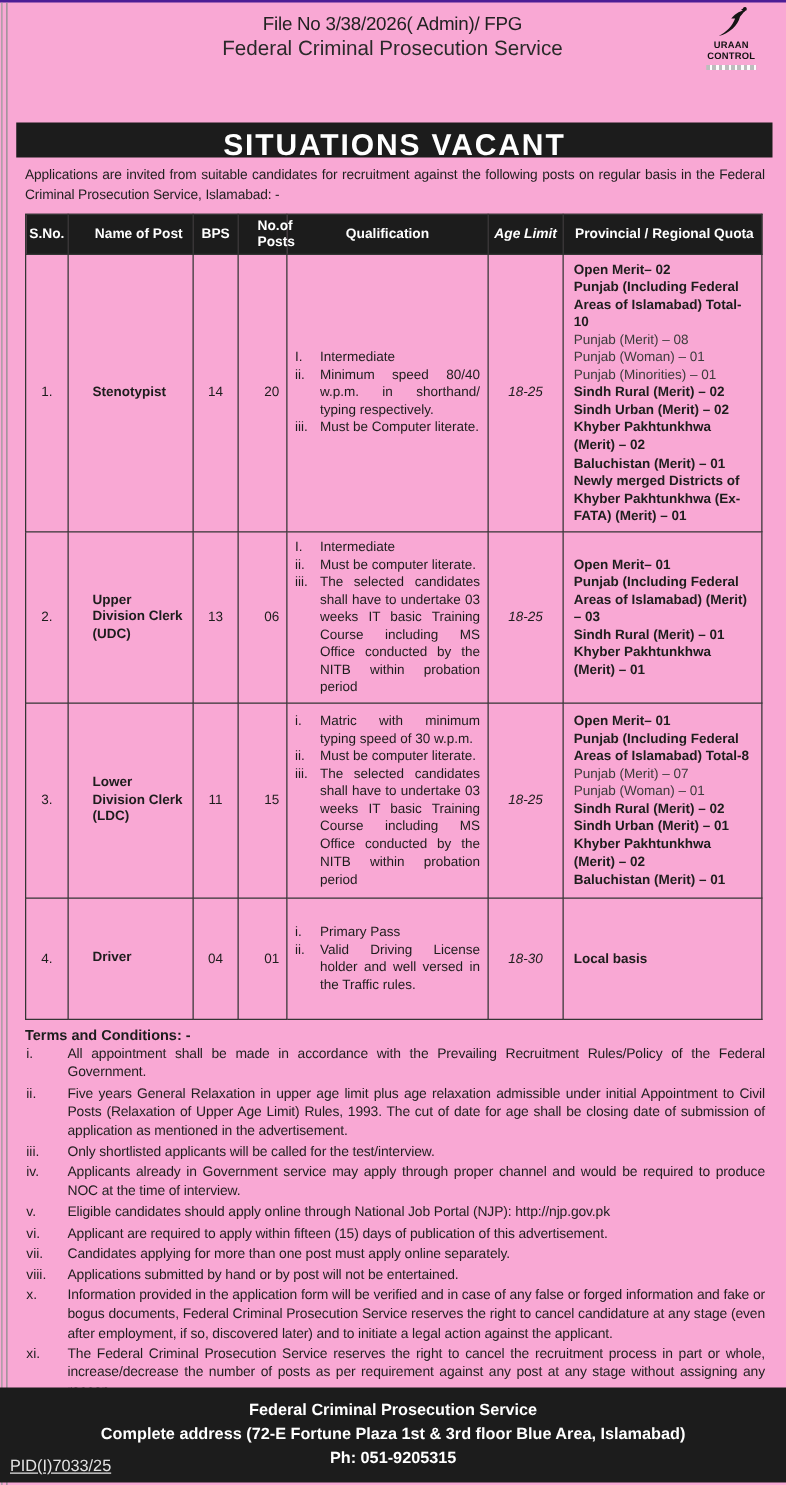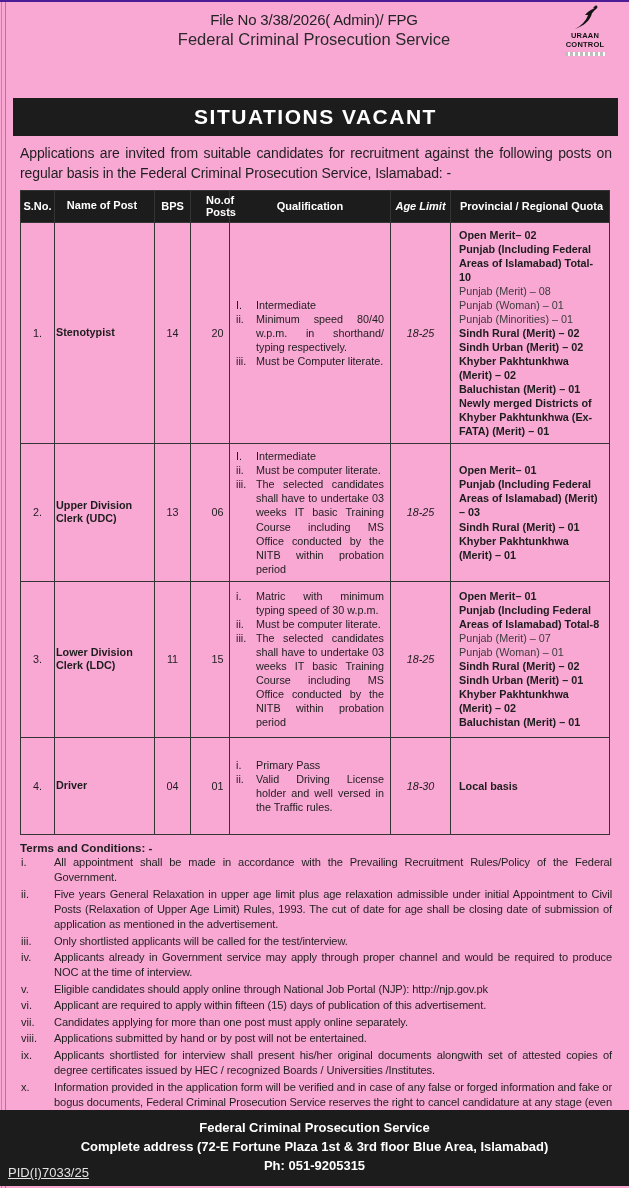--- a/index.html
+++ b/index.html
@@ -20,34 +20,34 @@
   .ministry  { font-size:17.5px; font-weight:bold; margin-top:2px; letter-spacing:-0.3px; }
   .service   { font-size:16.5px; margin-top:2px; color:#2a2a2a; }
   .logo { position:absolute; right:-6px; top:2px; width:66px; text-align:center; }
   .logo svg { display:block; margin:0 auto; }
   .logo-txt { font-size:7.5px; font-weight:bold; line-height:1.15; letter-spacing:0.2px; color:#111; }
   .logo-tagline { width:40px; height:4px; margin:3px auto 0;
     background:repeating-linear-gradient(90deg,#bdbdbd 0 3px,#fdfdfd 3px 5px); }
 
   
   .banner { background:#1c1c1c; color:#fff; text-align:center;
-    font-size:21px; font-weight:bold; letter-spacing:1.5px;
-    height:38px; line-height:38px; margin-left:-3px; margin-right:-6px; }
-
-  .intro { font-size:14px; line-height:1.45; margin:7px 0 6px 4px; color:#1f1f1f;
+    font-size:24px; font-weight:bold; letter-spacing:1.5px;
+    height:28px; line-height:38px; margin-left:-3px; margin-right:-6px; }
+
+  .intro { font-size:11px; line-height:1.45; margin:7px 0 6px 4px; color:#1f1f1f;
     text-align:justify; letter-spacing:-0.1px; }
 
   
   table { border-collapse:collapse; width:590px; margin-left:4px; table-layout:fixed; }
   th, td { border:1px solid #343434; }
   thead th { background:#1c1c1c; color:#fff; font-size:11px; font-weight:bold;
     text-align:center; padding:3px 1px; line-height:1.15; height:30px; }
   td { font-size:10.8px; vertical-align:middle; }
   .c-sno   { width:34px;  text-align:center; }
-  .c-post  { width:100px; font-weight:bold; padding:2px 6px 2px 1px; line-height:1.25; }
+  .c-post  { width:100px; font-weight:bold; padding:2px 6px 2px 19px; line-height:1.25; }
   .c-bps   { width:36px;  text-align:center; }
   .c-posts { width:39px;  text-align:center;padding-left:15px; }
   .c-qual  { width:161px; padding:5px 6px; }
   .c-age   { width:60px;  text-align:center;font-style:italic; }
   .c-quota { padding:5px 5px 5px 8px; line-height:1.3; vertical-align:middle; }
   tr.row-1 { height:207px; } tr.row-2 { height:120px; }
   tr.row-3 { height:156px; } tr.row-4 { height:97px; }
   .qrow { display:flex; line-height:1.3; }
   .qnum { flex:0 0 20px; }
   .qtext { flex:1; text-align:justify; }
@@ -285,24 +285,20 @@
           <div class="term">
             <span class="tnum">vii.</span>
             <span class="ttext">Candidates applying for more than one post must apply online separately.</span>
           </div>
 
           <div class="term">
             <span class="tnum">viii.</span>
             <span class="ttext">Applications submitted by hand or by post will not be entertained.</span>
           </div>
 
-          <div class="term">
-            <span class="tnum">ix.</span>
-            <span class="ttext">Applicants shortlisted for interview shall present his/her original documents alongwith set of attested copies of degree certificates issued by HEC / recognized Boards / Universities /Institutes.</span>
-          </div>
 
           <div class="term">
             <span class="tnum">x.</span>
             <span class="ttext">Information provided in the application form will be verified and in case of any false or forged information and fake or bogus documents, Federal Criminal Prosecution Service reserves the right to cancel candidature at any stage (even after employment, if so, discovered later) and to initiate a legal action against the applicant.</span>
           </div>
 
           <div class="term">
             <span class="tnum">xi.</span>
             <span class="ttext">The Federal Criminal Prosecution Service reserves the right to cancel the recruitment process in part or whole, increase/decrease the number of posts as per requirement against any post at any stage without assigning any reason.</span>
           </div>

